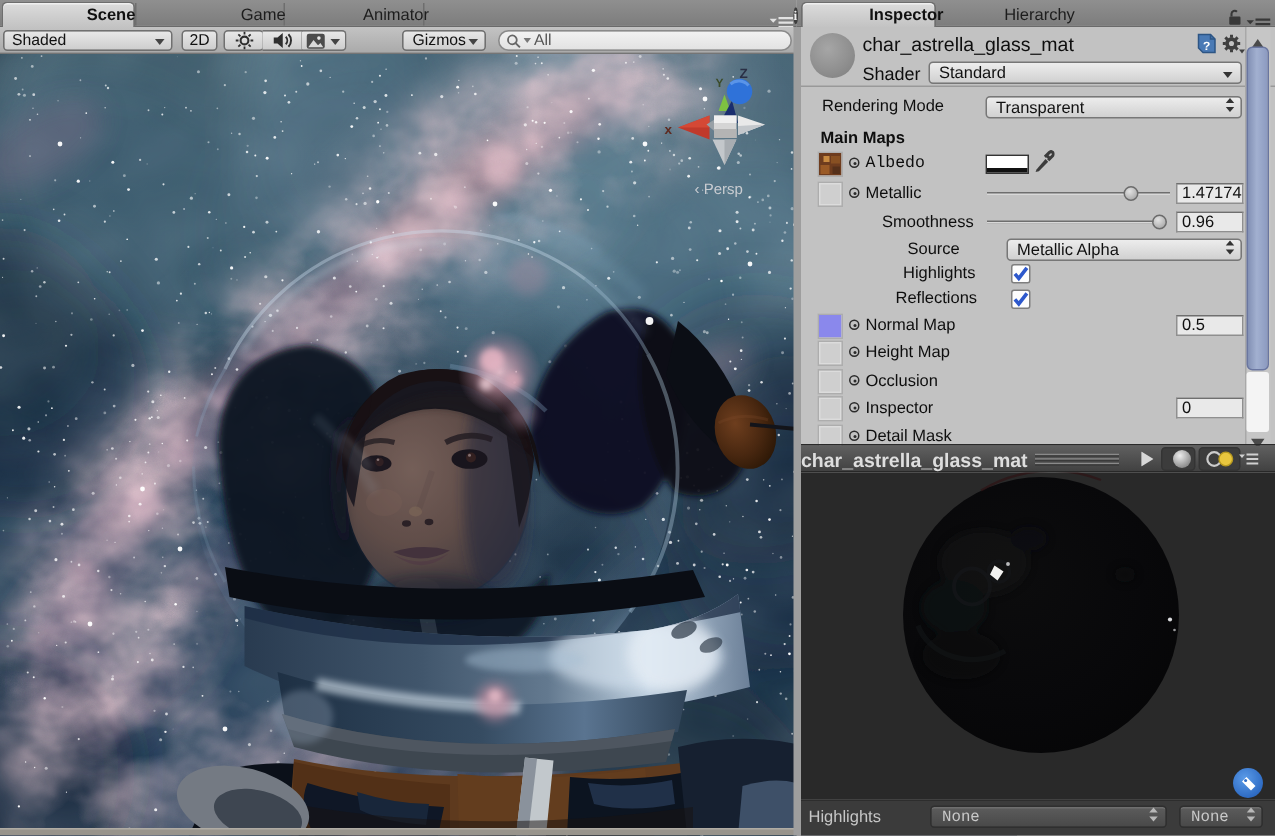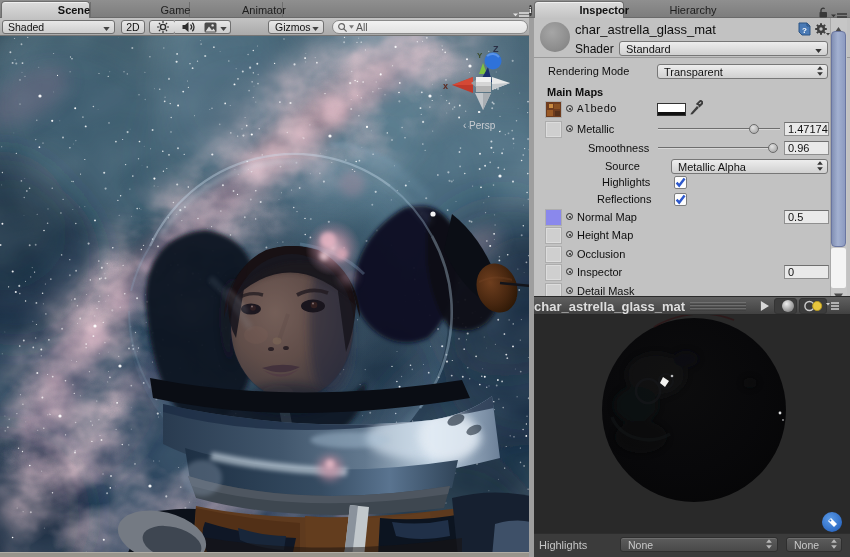--- a/index.html
+++ b/index.html
@@ -25,21 +25,21 @@
 .track{position:absolute;height:2px;background:#6e6e6e;border-bottom:1px solid #d8d8d8;}
 .knob{position:absolute;width:10px;height:10px;border-radius:50%;background:radial-gradient(circle at 38% 32%,#e2e2e2,#9d9d9d);border:1px solid #6b6b6b;}
 .cb{position:absolute;width:13px;height:13px;background:#fdfdfd;border:1px solid #7e7e7e;border-radius:2px;}
 
 .pvhead{position:absolute;left:534px;top:296px;width:316px;height:19px;background:linear-gradient(#606060,#414141);
  border-top:1px solid #2a2a2a;border-bottom:1px solid #282828;}
 .pvhead .t{position:absolute;left:0px;top:2px;font-size:13px;font-weight:700;color:#dedede;letter-spacing:0px;}
 .pv{position:absolute;left:534px;top:315px;width:316px;height:218px;background:#292929;}
 .bbar{position:absolute;left:534px;top:533px;width:316px;height:24px;background:#3b3b3b;border-top:1px solid #2d2d2d;}
 .ddark{position:absolute;background:linear-gradient(#5c5c5c,#494949);border:1px solid #2f2f2f;border-radius:3px;
- box-shadow:inset 0 1px 0 #6e6e6e;font-size:10.5px;color:#cicccc;color:#c9c9c9;display:flex;align-items:center;padding-left:7px;}
+ box-shadow:inset 0 1px 0 #6e6e6e;font-size:10.5px;color:#cicccc;color:#c9c9c9;display:flex;align-items:center;padding-left:7px;font-family:Liberation Mono, monospace;}
 </style></head><body>
 <div class="abs" style="left:0;top:0;width:531px;height:18px">
     <div class="tabbar" style="width:531px"></div>
   </div>
 <div class="abs" style="left:90px;top:2px;width:1px;height:15px;background:#6e6e6e;"></div>
 <div class="abs" style="left:189px;top:2px;width:1px;height:15px;background:#6e6e6e;"></div>
 <div class="abs" style="left:282px;top:2px;width:1px;height:15px;background:#6e6e6e;"></div>
 <div class="tab on" style="left:1px;width:89px;padding-left:9px;">
 <svg width="11" height="11" viewBox="0 0 11 11" style="margin-right:4px">
       <g stroke="#3a3a3a" stroke-width="1.2" fill="none">

